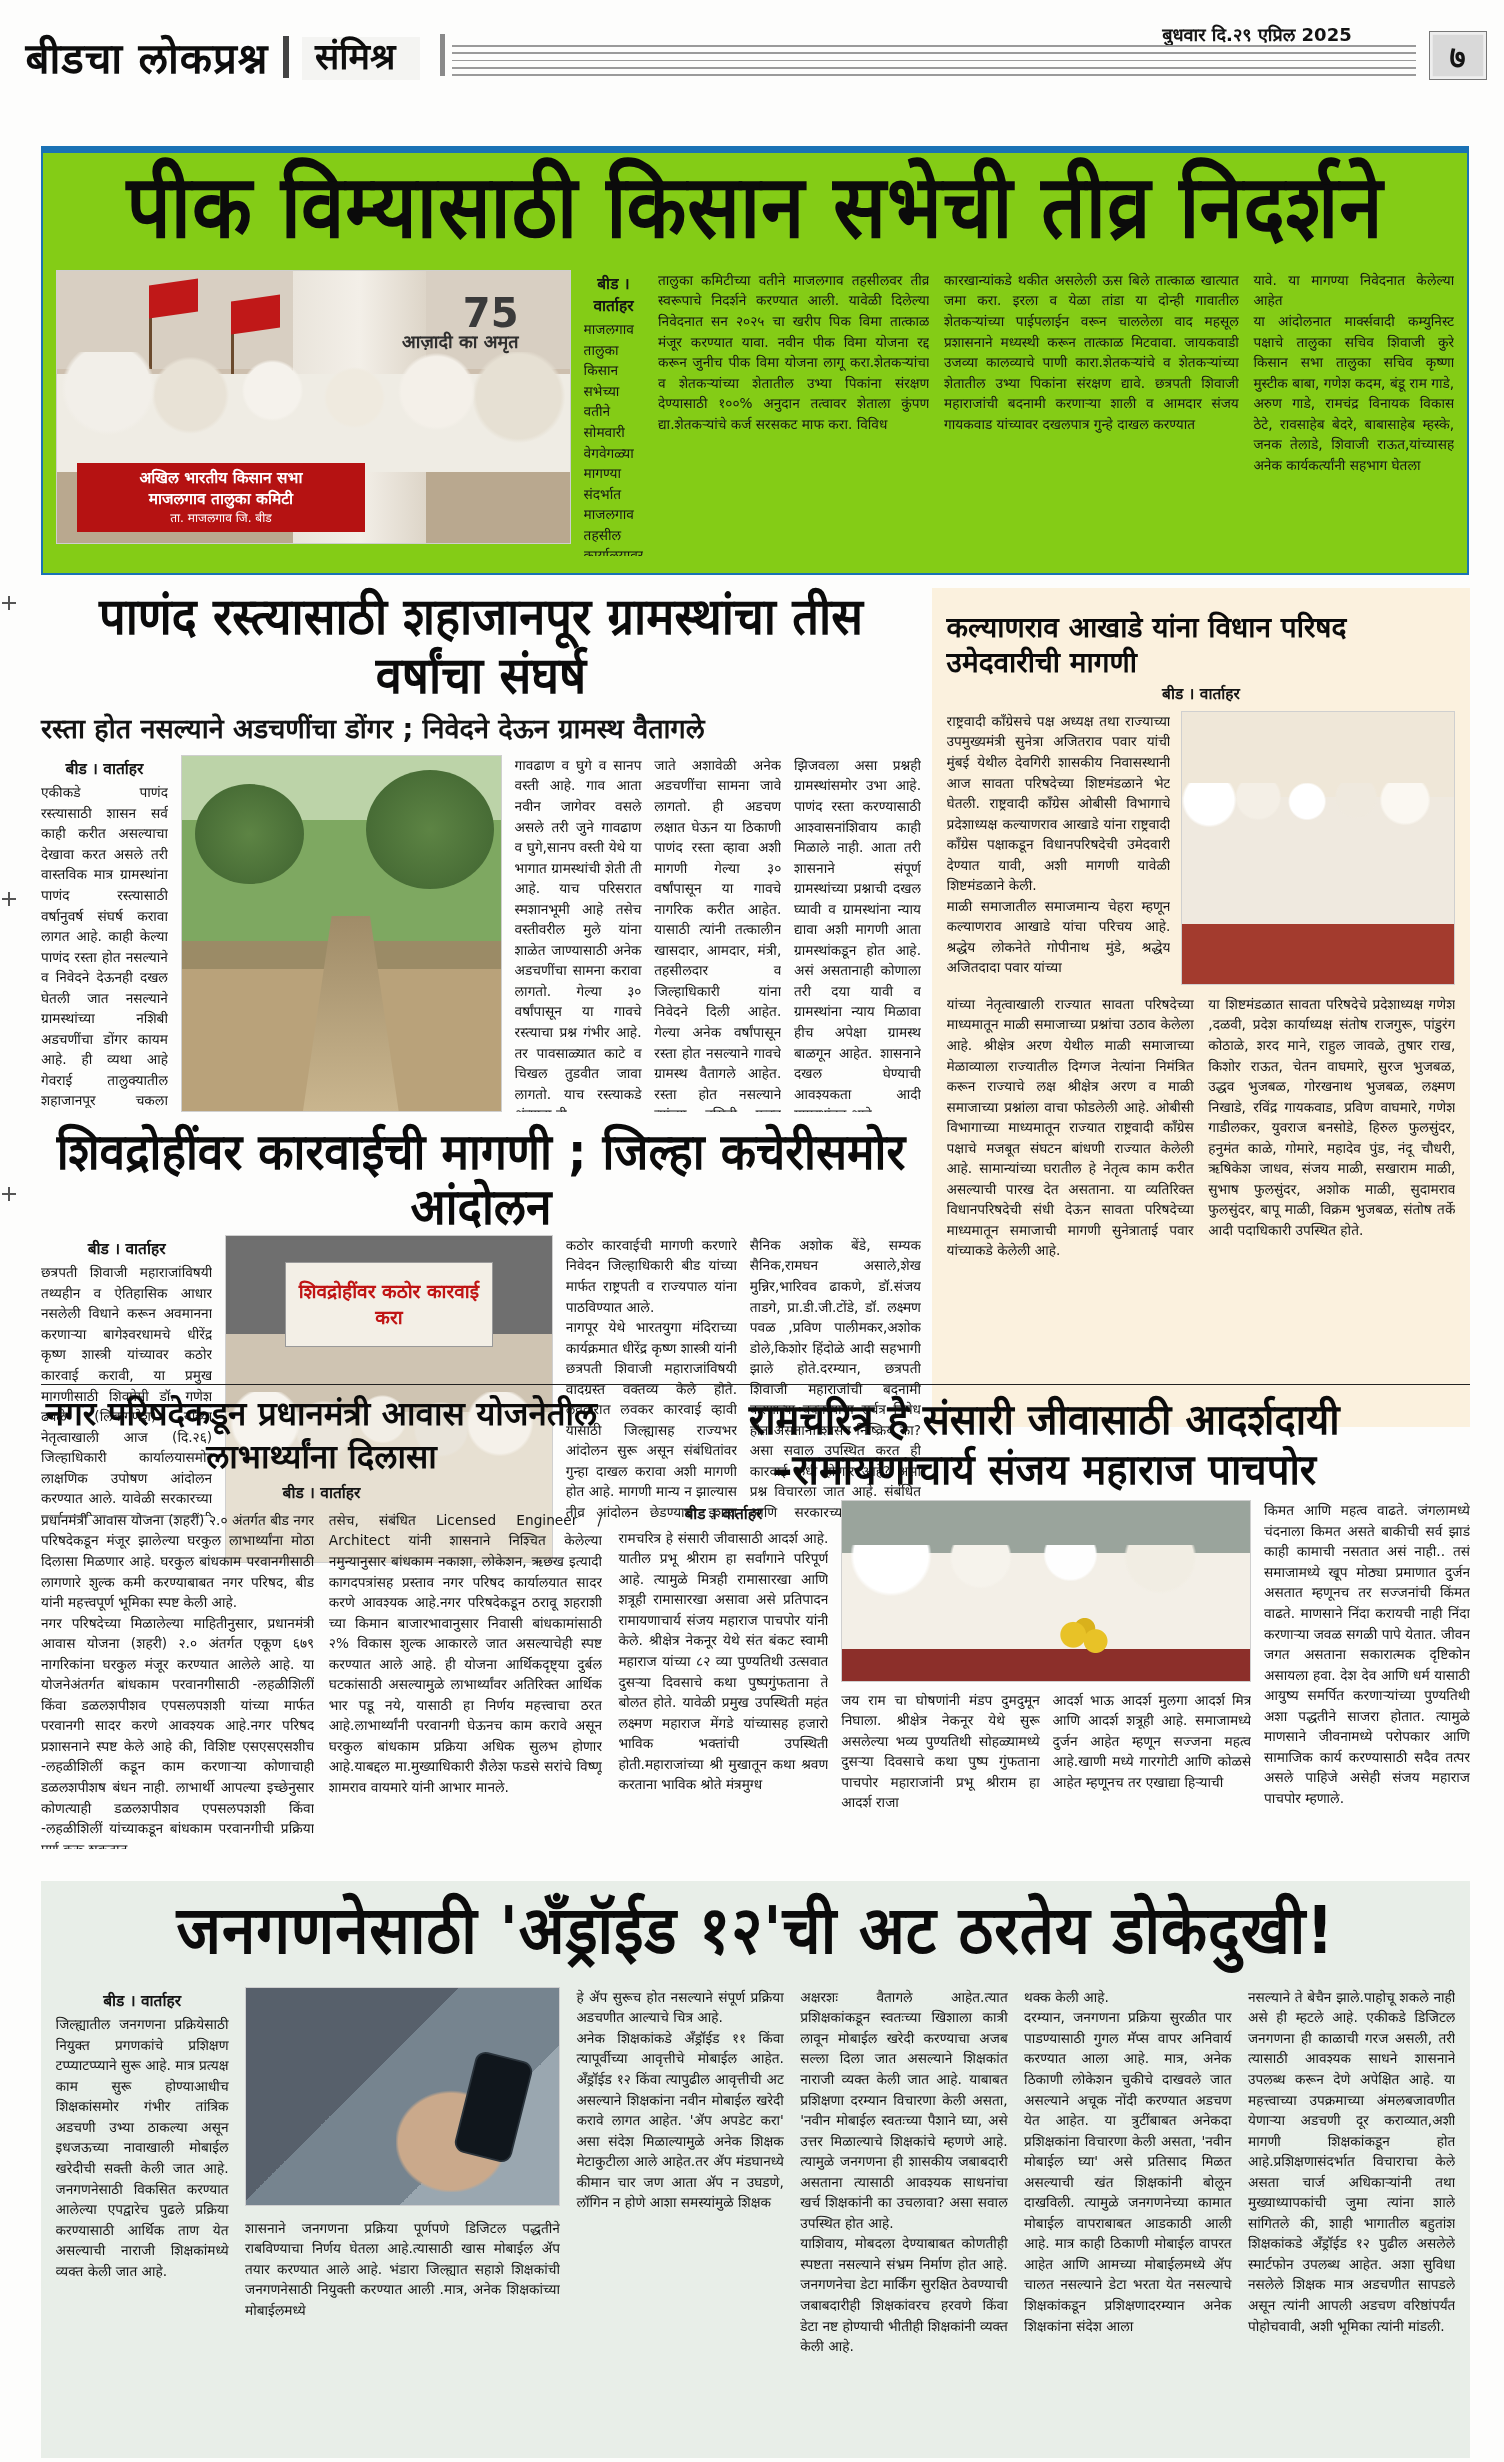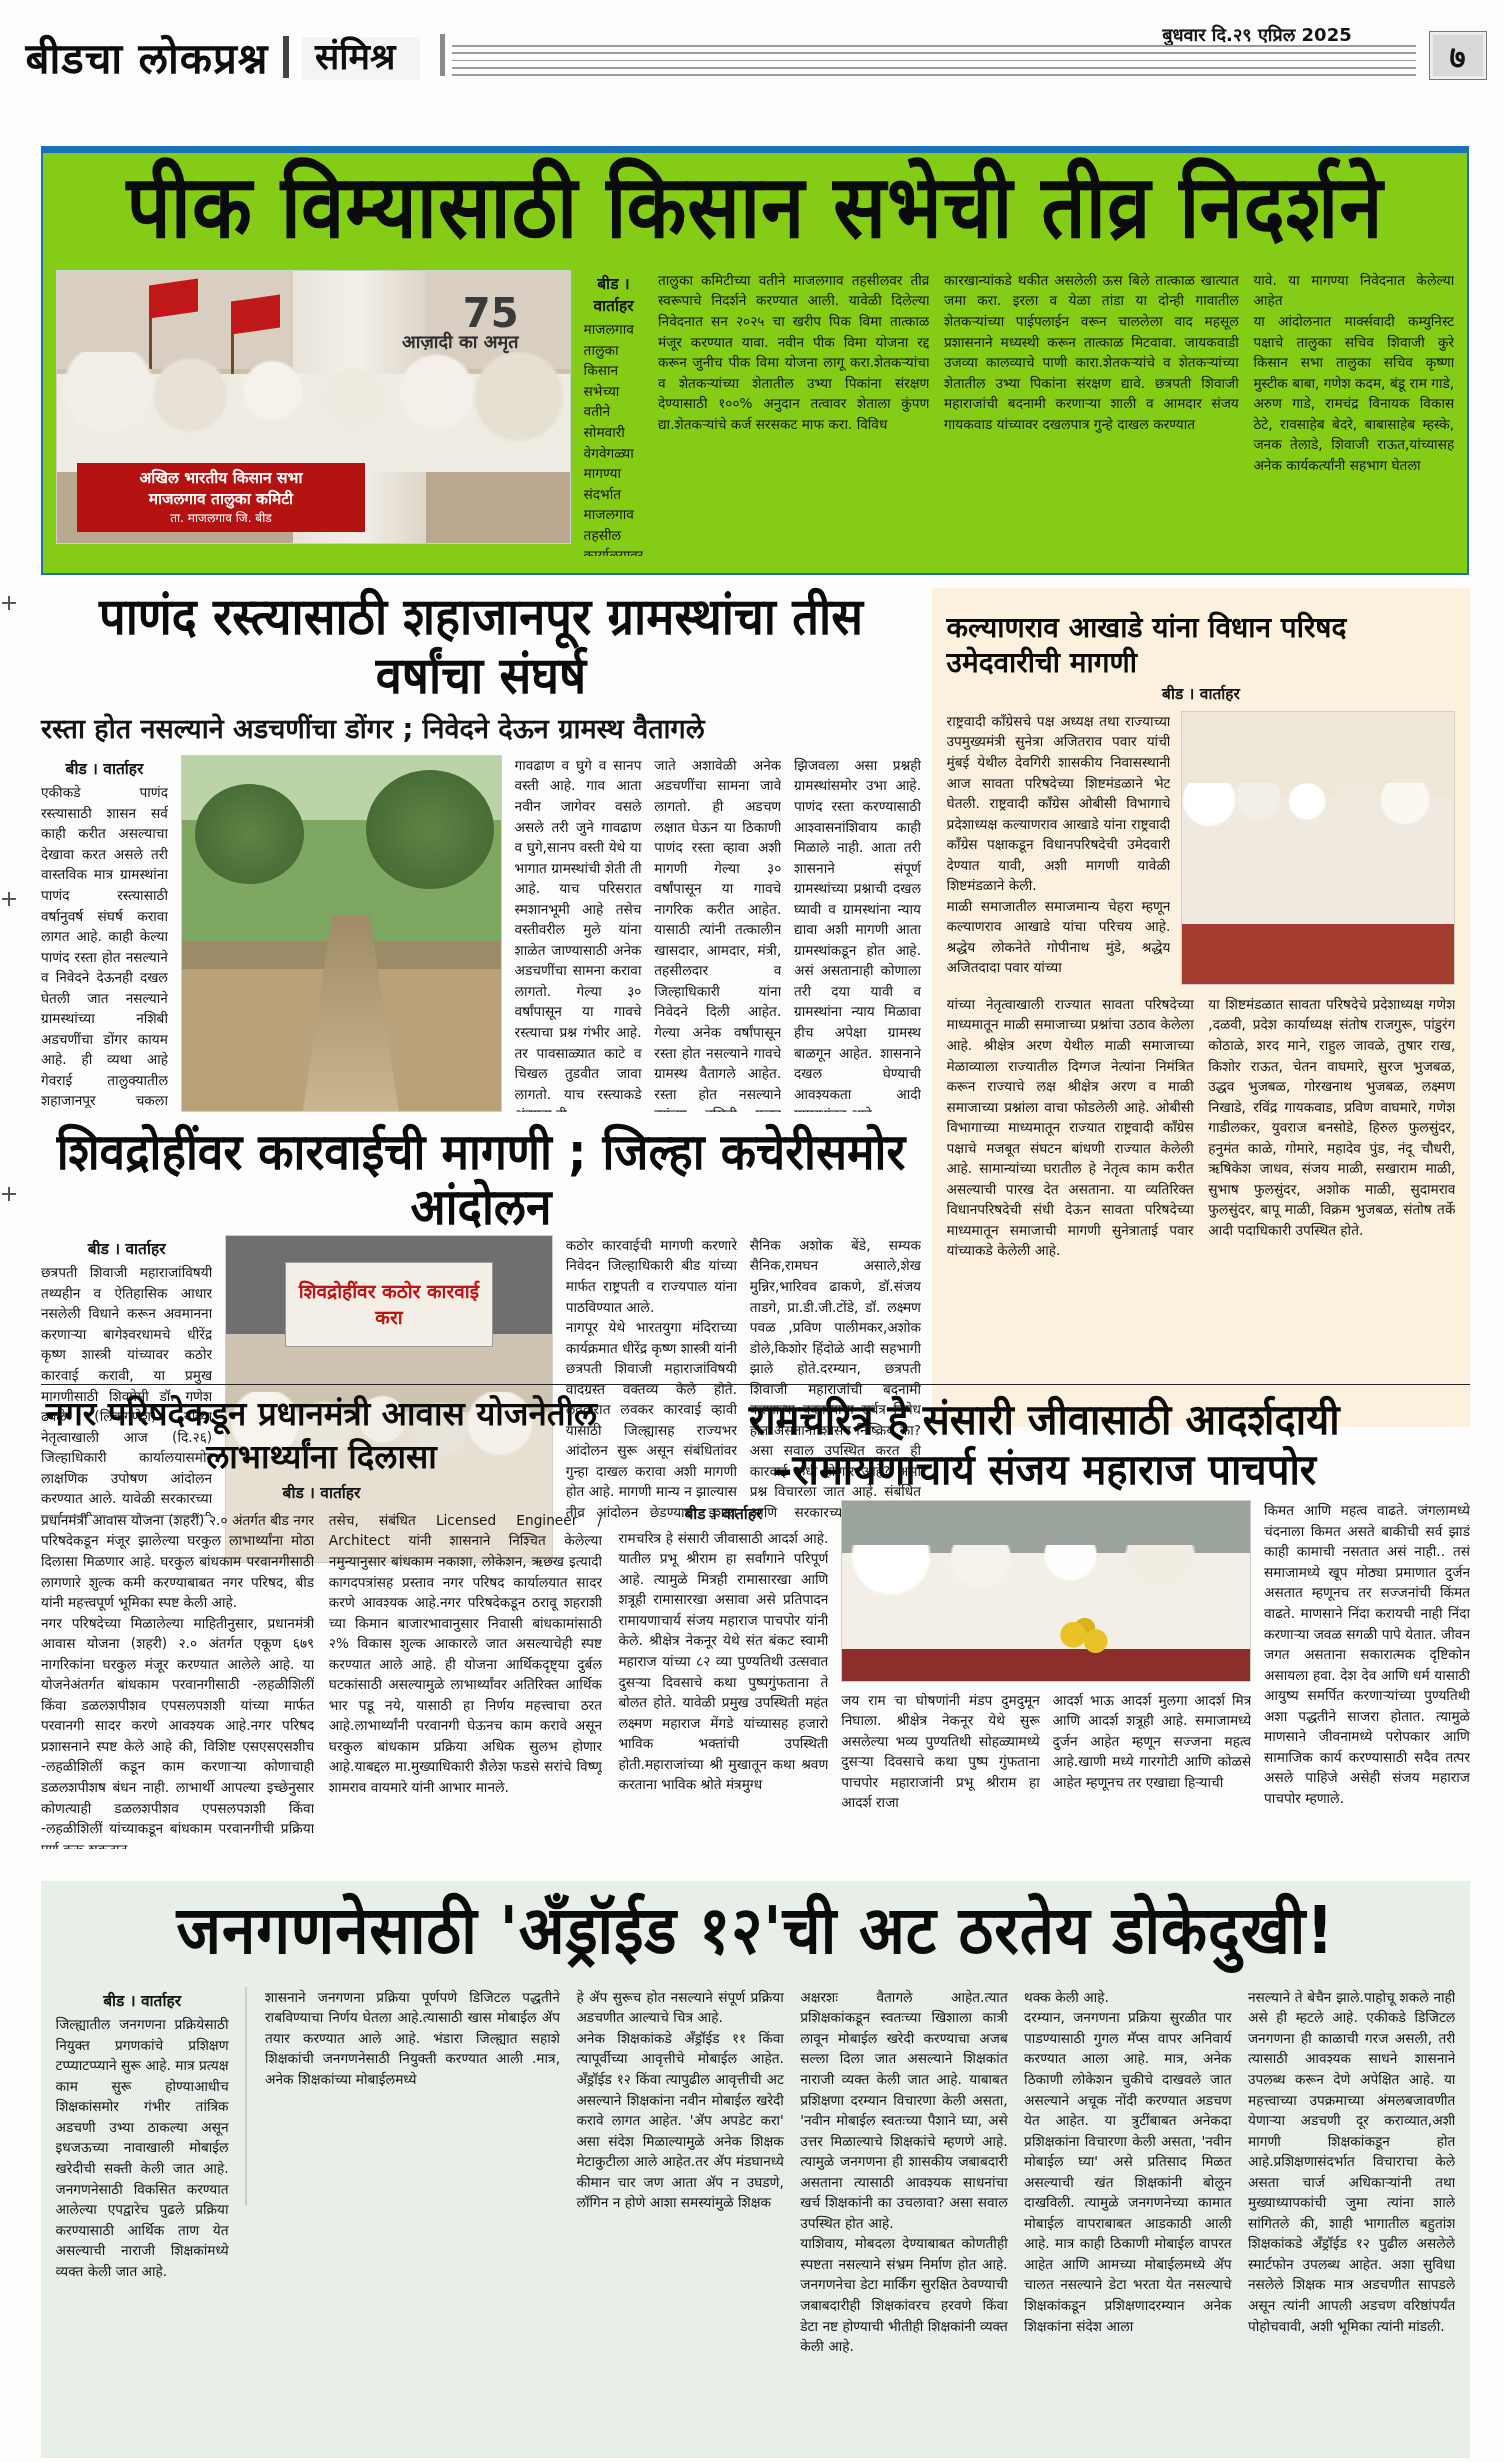--- a/index.html
+++ b/index.html
@@ -115,21 +115,21 @@
   .ram-photo .garland { position:absolute; left:52%; bottom:12%; width:64px; height:42px; background:radial-gradient(circle at 30% 40%, #e8c227 0 24%, transparent 26%), radial-gradient(circle at 65% 55%, #e8c227 0 24%, transparent 26%), radial-gradient(circle at 48% 25%, #d9b11c 0 22%, transparent 24%); }
   .ram-under { display:flex; gap:12.8px; flex:1; }
   .ram-under .col-text { flex:1; }
   .ram-right { flex:1; }
 
   
   .census { position:absolute; left:41px; top:1881px; width:1429px; height:577px; background:#e8eee8; padding:12.8px 14.6px; }
   .census-headline { font-size:60px; text-align:center; line-height:1.1; transform:scaleY(1.1); transform-origin:top; letter-spacing:0.9px; }
   .census-body { display:flex; gap:16.4px; margin-top:27px; height:429px; }
   .census-c1 { flex:0 0 173px; }
-  .census-photo-col { flex:0 0 315px; display:flex; flex-direction:row; gap:18px; }
+  .census-photo-col { flex:0 0 315px; display:flex; flex-direction:column; gap:12px; }
   .phone-photo { height:219px; background:linear-gradient(135deg,#57606b 0 40%, #76848f 40% 70%, #9aa7b0 70% 100%); }
   .phone-photo .hand { position:absolute; right:8%; bottom:6%; width:44%; height:58%; background:radial-gradient(ellipse at 40% 60%, #caa98b 0 45%, transparent 48%); }
   .phone-photo .device { position:absolute; right:12%; bottom:22%; width:55px; height:100px; background:#10161c; border-radius:9px; transform:rotate(14deg); box-shadow:0 0 0 1.8px #2a333b; }
   .census-cols { display:flex; gap:16.4px; flex:1; }
   .census-cols .col-text { flex:1; }
 </style>
 </head>
 <body>
 
 <div class="page">

